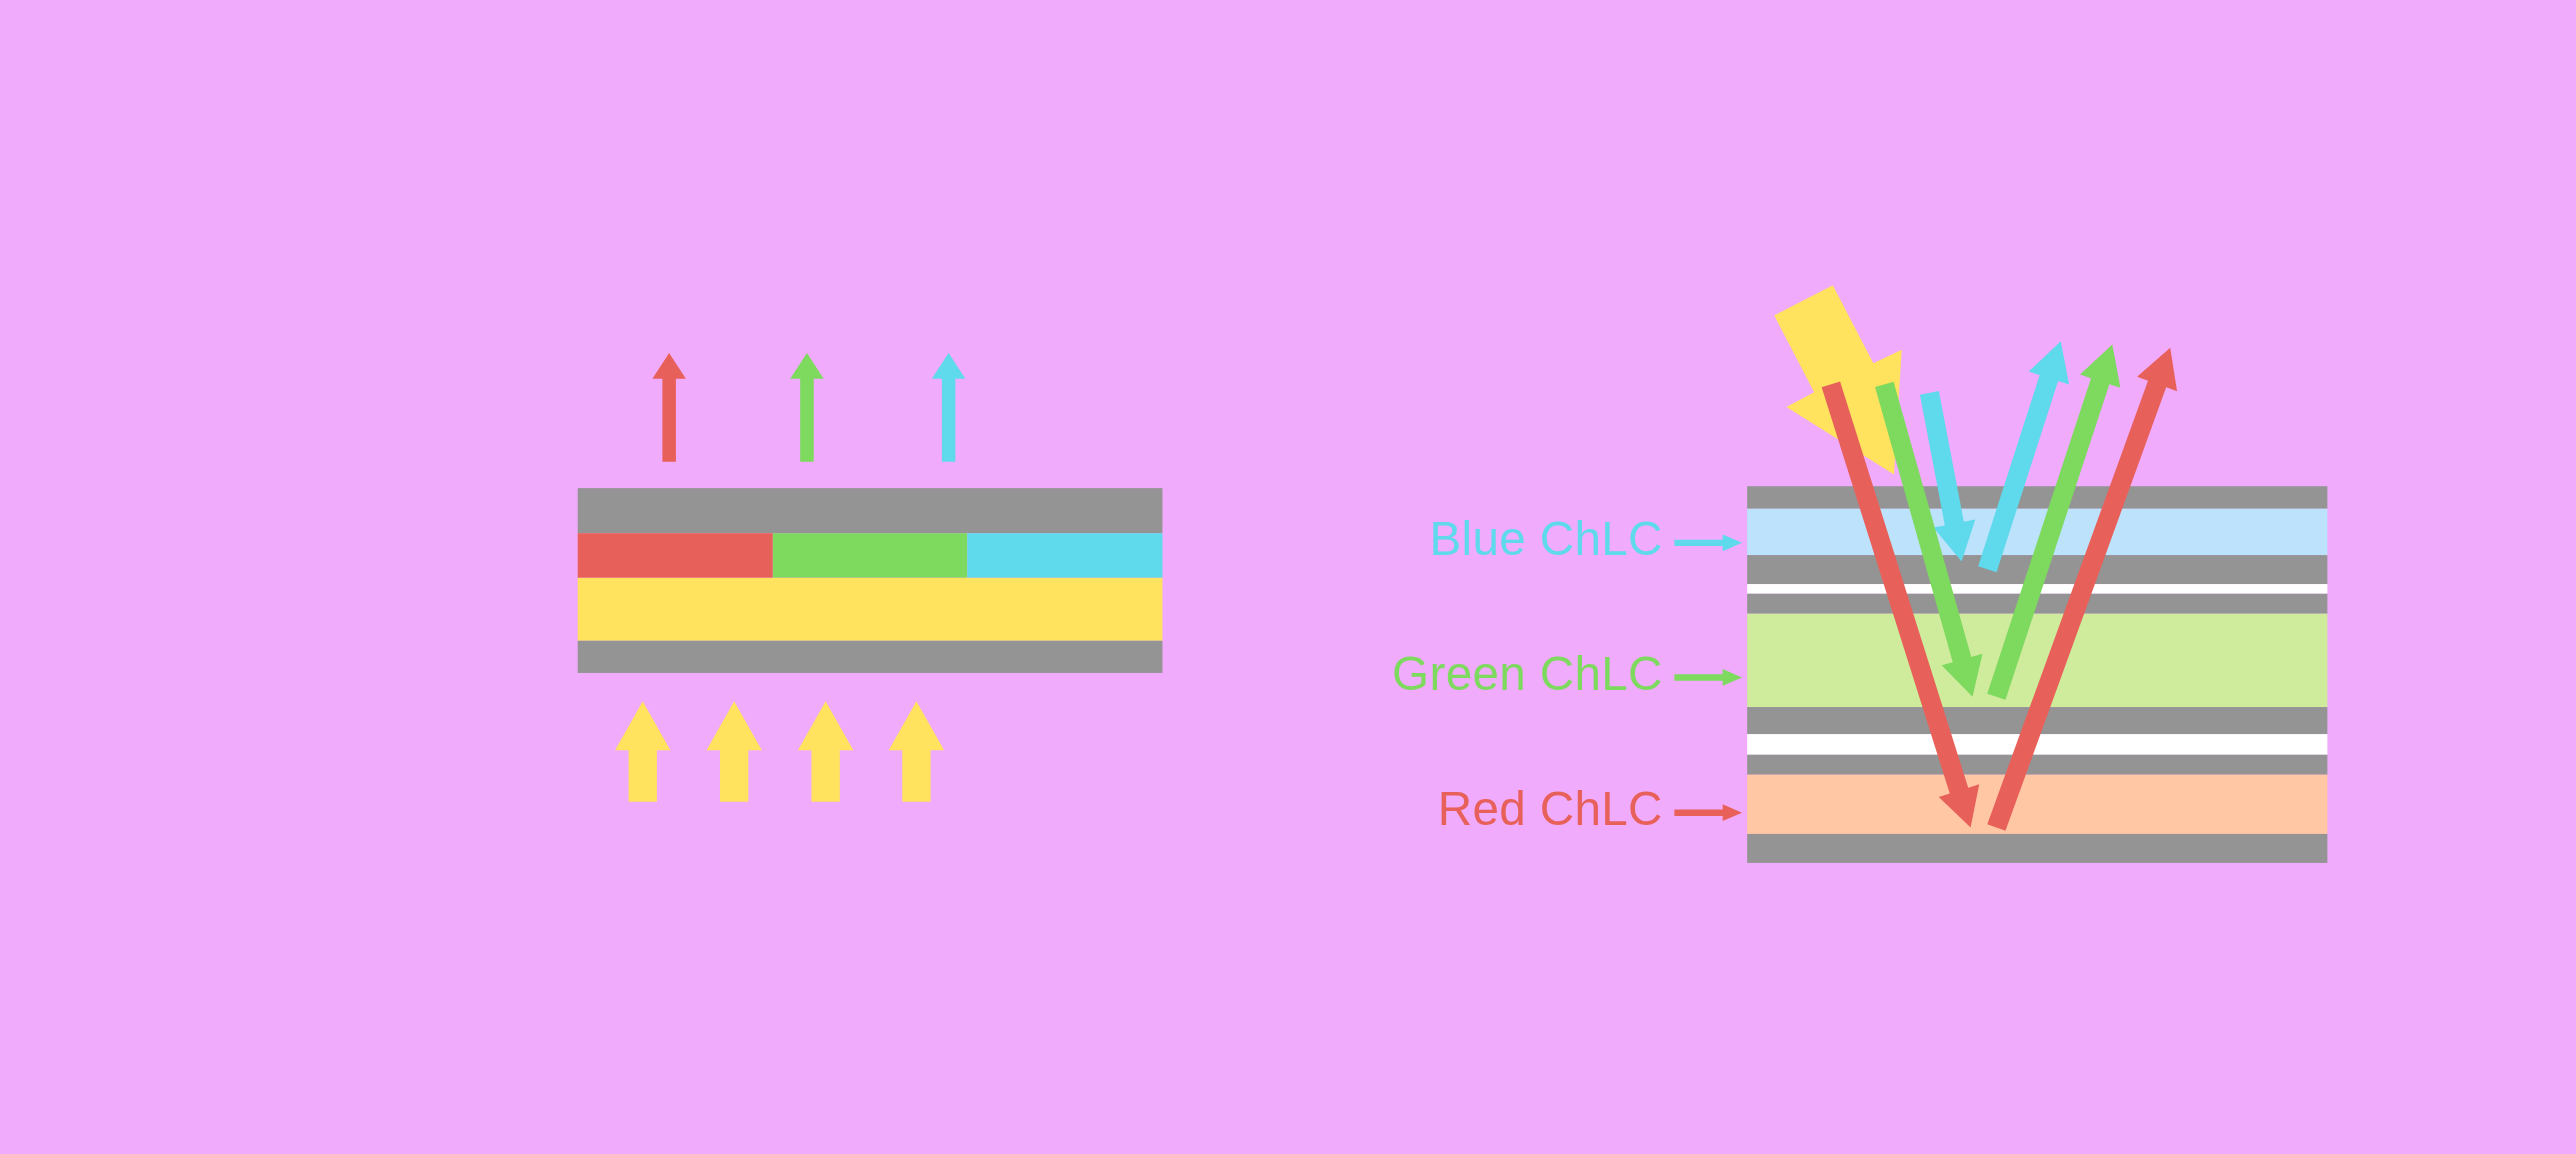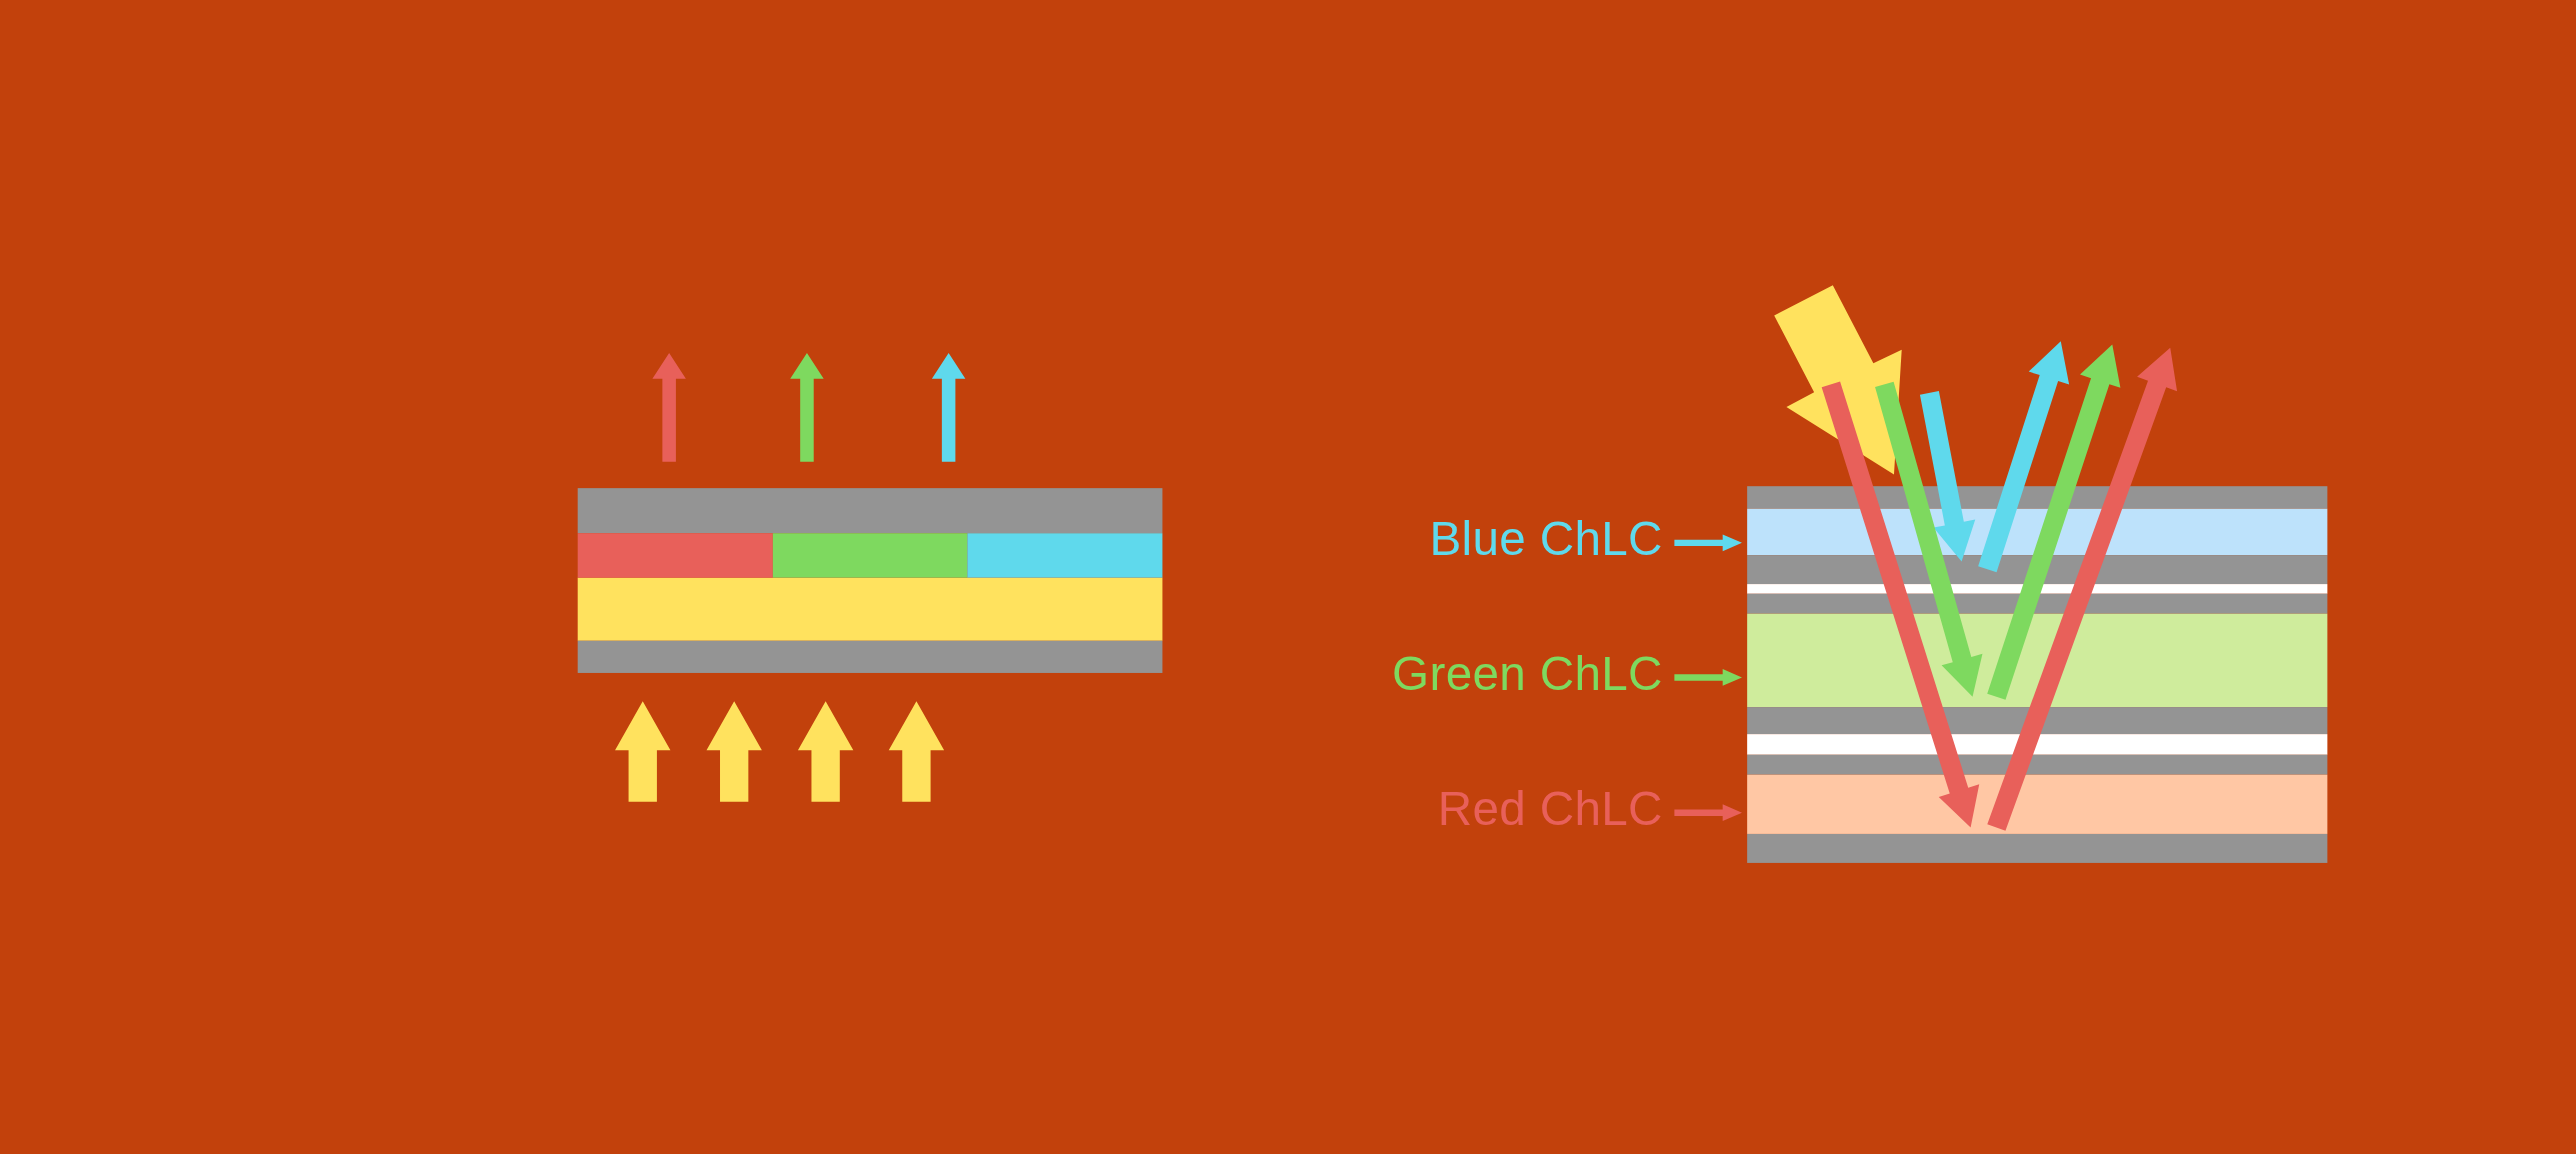--- a/index.html
+++ b/index.html
@@ -11,21 +11,21 @@
   body {
     width: 2576px;
     height: 1154px;
     font-family: "Liberation Sans", sans-serif;
     overflow: hidden;
   }
   #canvas {
     position: relative;
     width: 2576px;
     height: 1154px;
-    background: #c2410c;
+    background: #f0abfc;
   }
   #figure-svg {
     position: absolute;
     left: 0;
     top: 0;
     width: 2576px;
     height: 1154px;
     display: block;
   }
   .layer-label {

